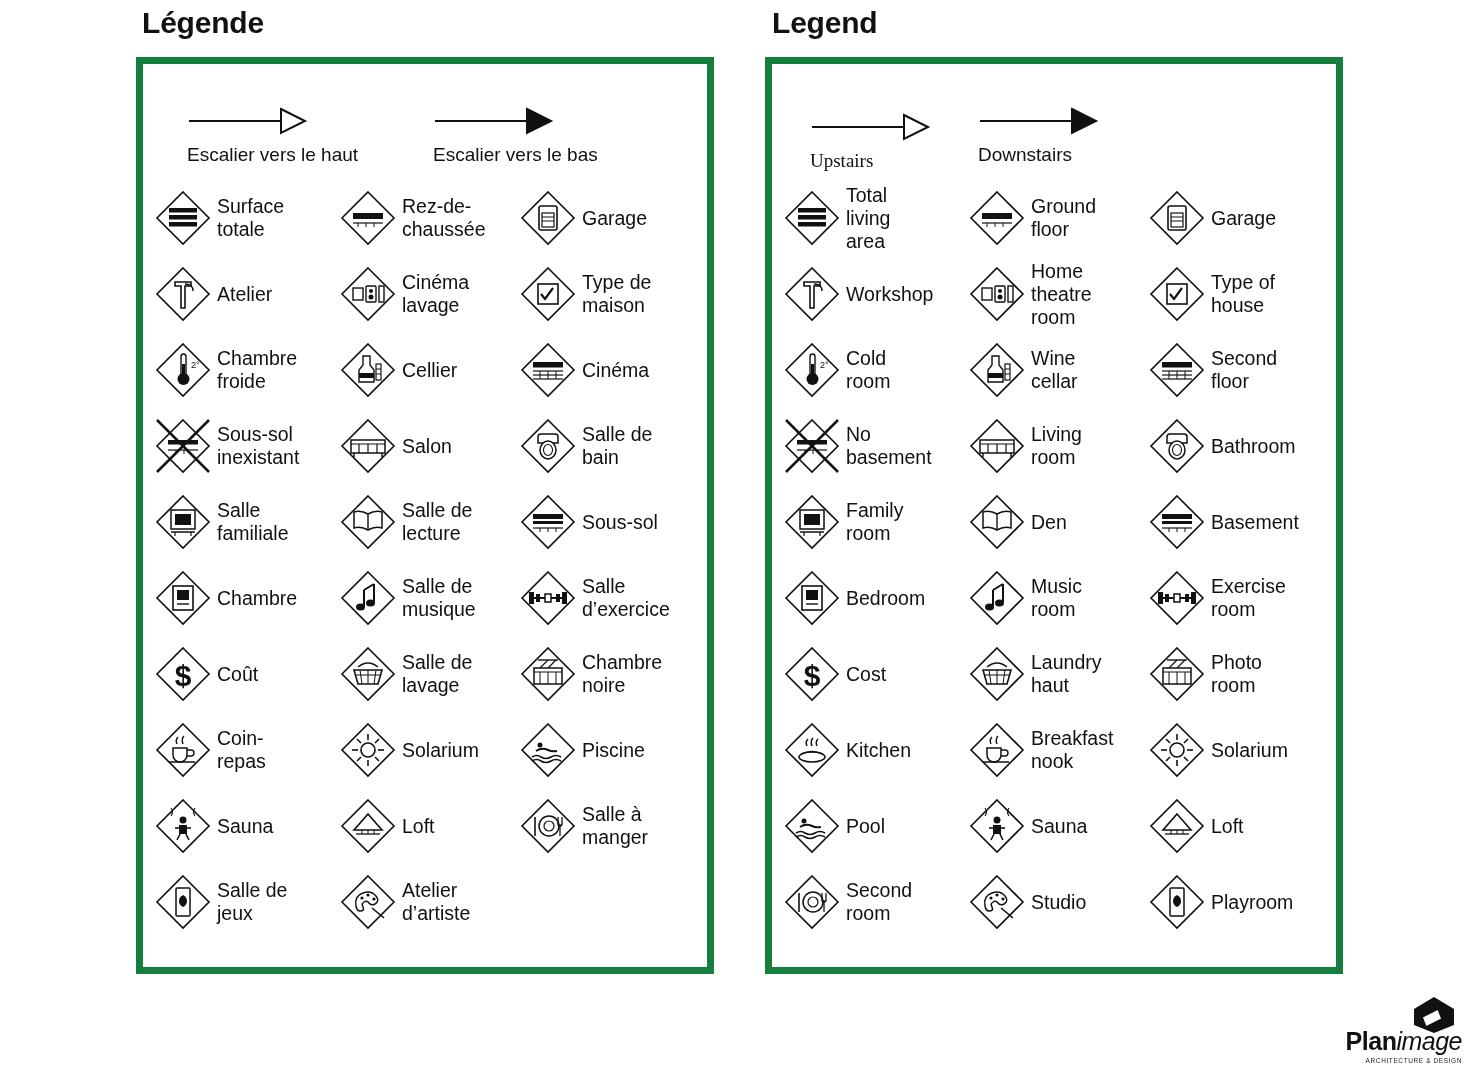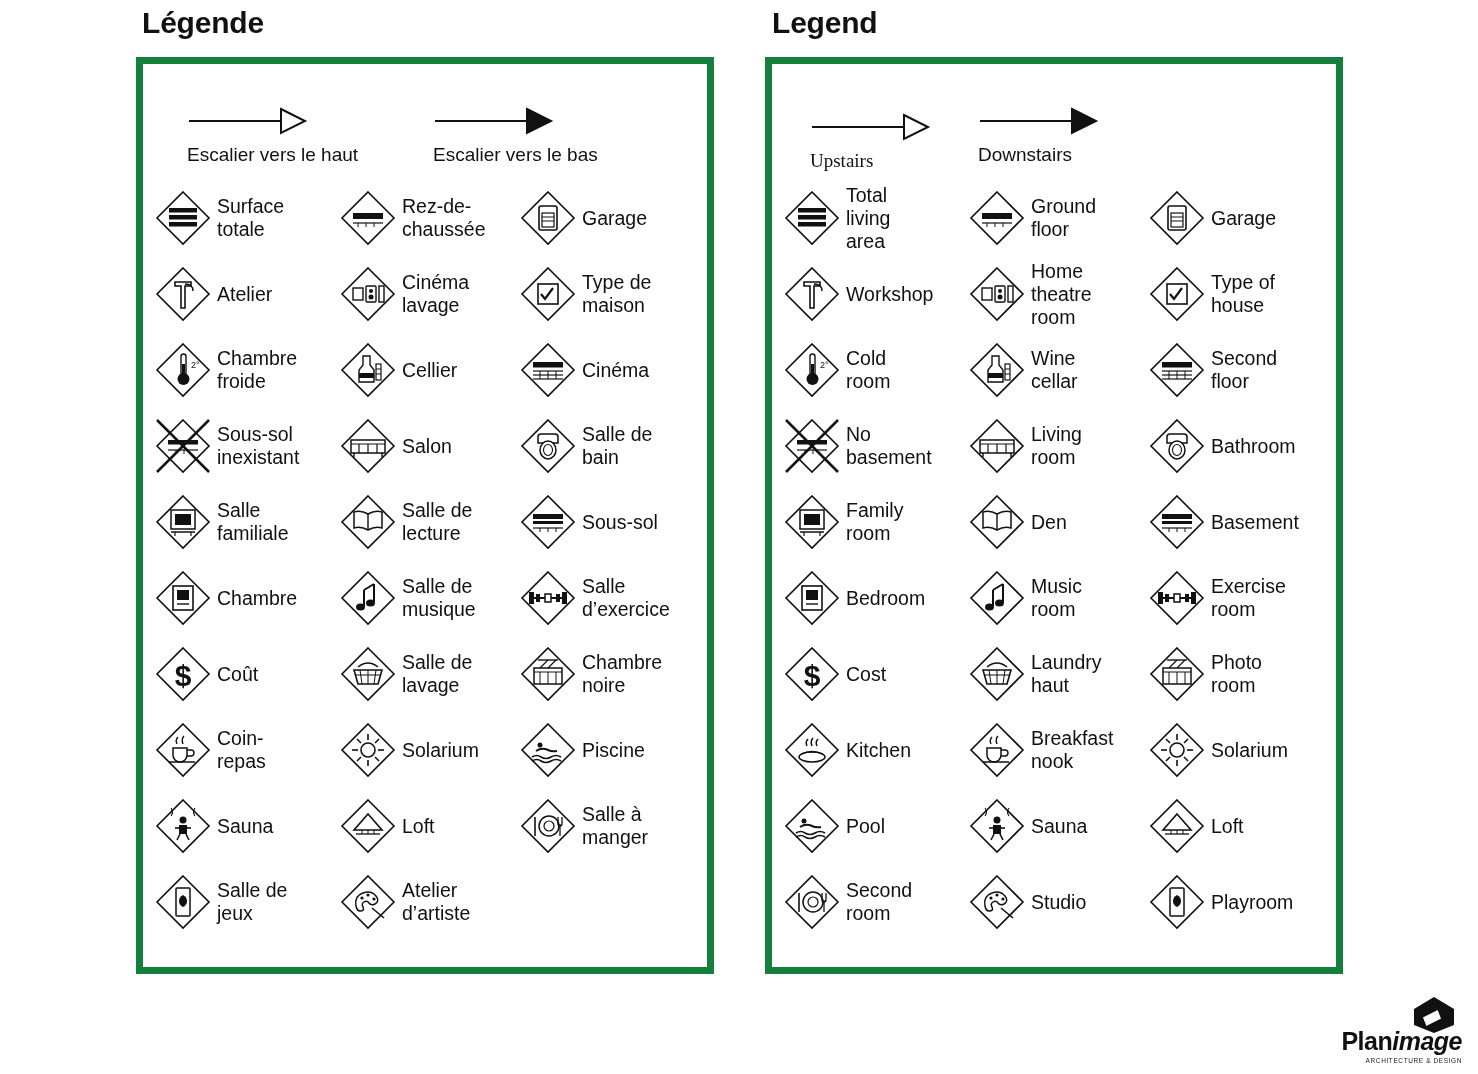--- a/index.html
+++ b/index.html
@@ -91,21 +91,21 @@
     bottom: 10px;
     width: 150px;
     text-align: right;
   }
   .logo-main {
     font-size: 25px;
     font-weight: bold;
     letter-spacing: -0.5px;
     color: #111;
   }
-  .logo-main .ital { font-style: italic; font-weight: bold; }
+  .logo-main .ital { font-style: italic; font-weight: normal; }
   .logo-sub {
     font-size: 6.5px;
     letter-spacing: 0.6px;
     color: #222;
     margin-top: 1px;
   }
   .logo-mark {
     position: absolute;
     right: 2px;
     top: -32px;

